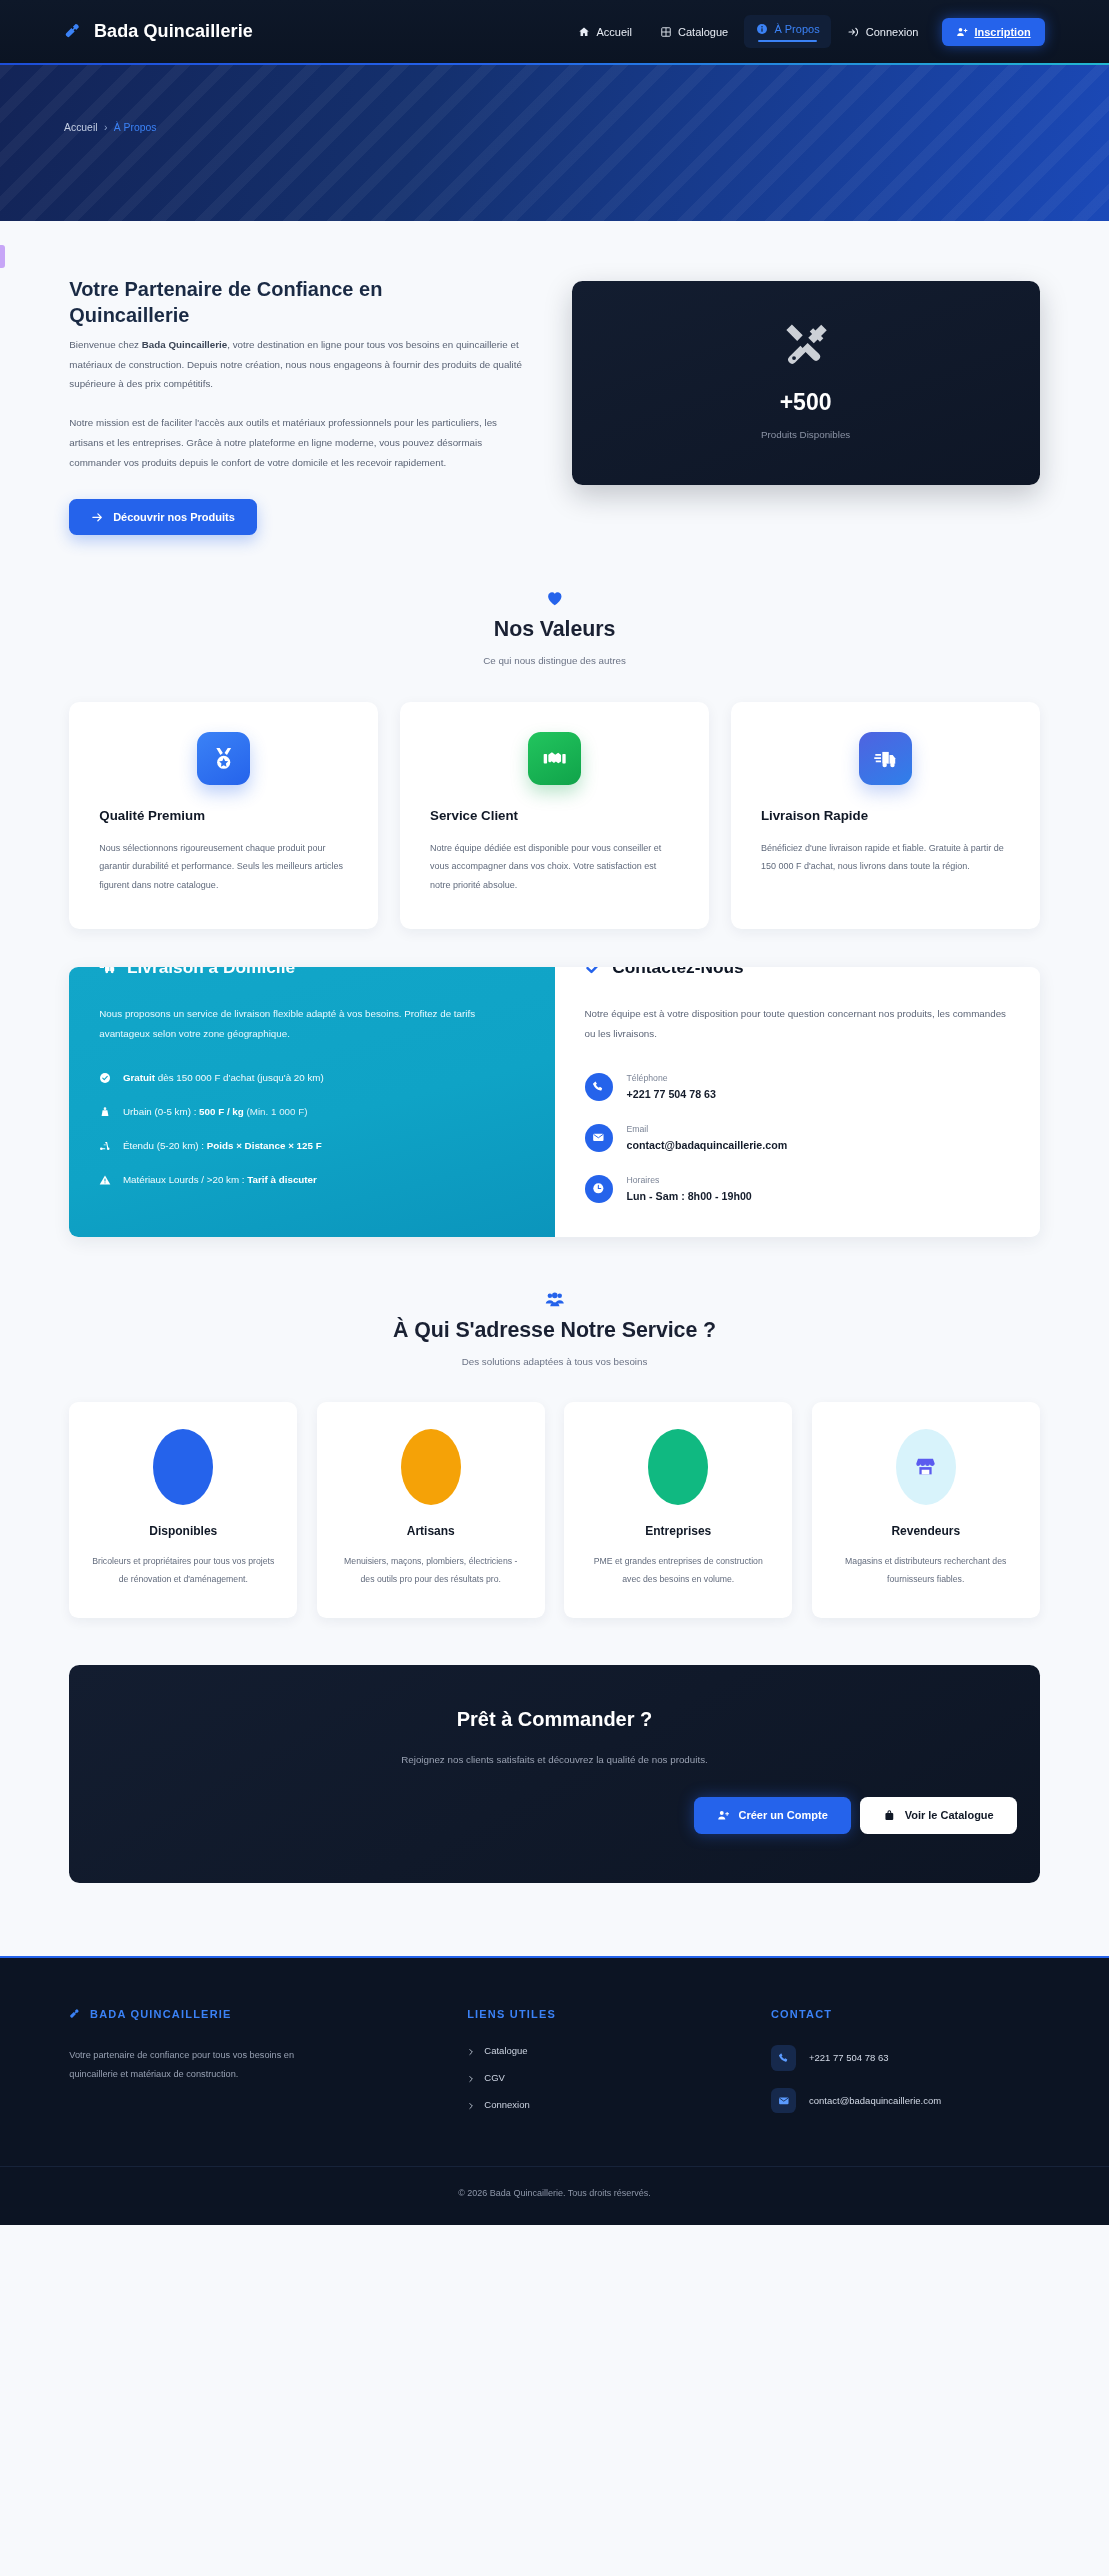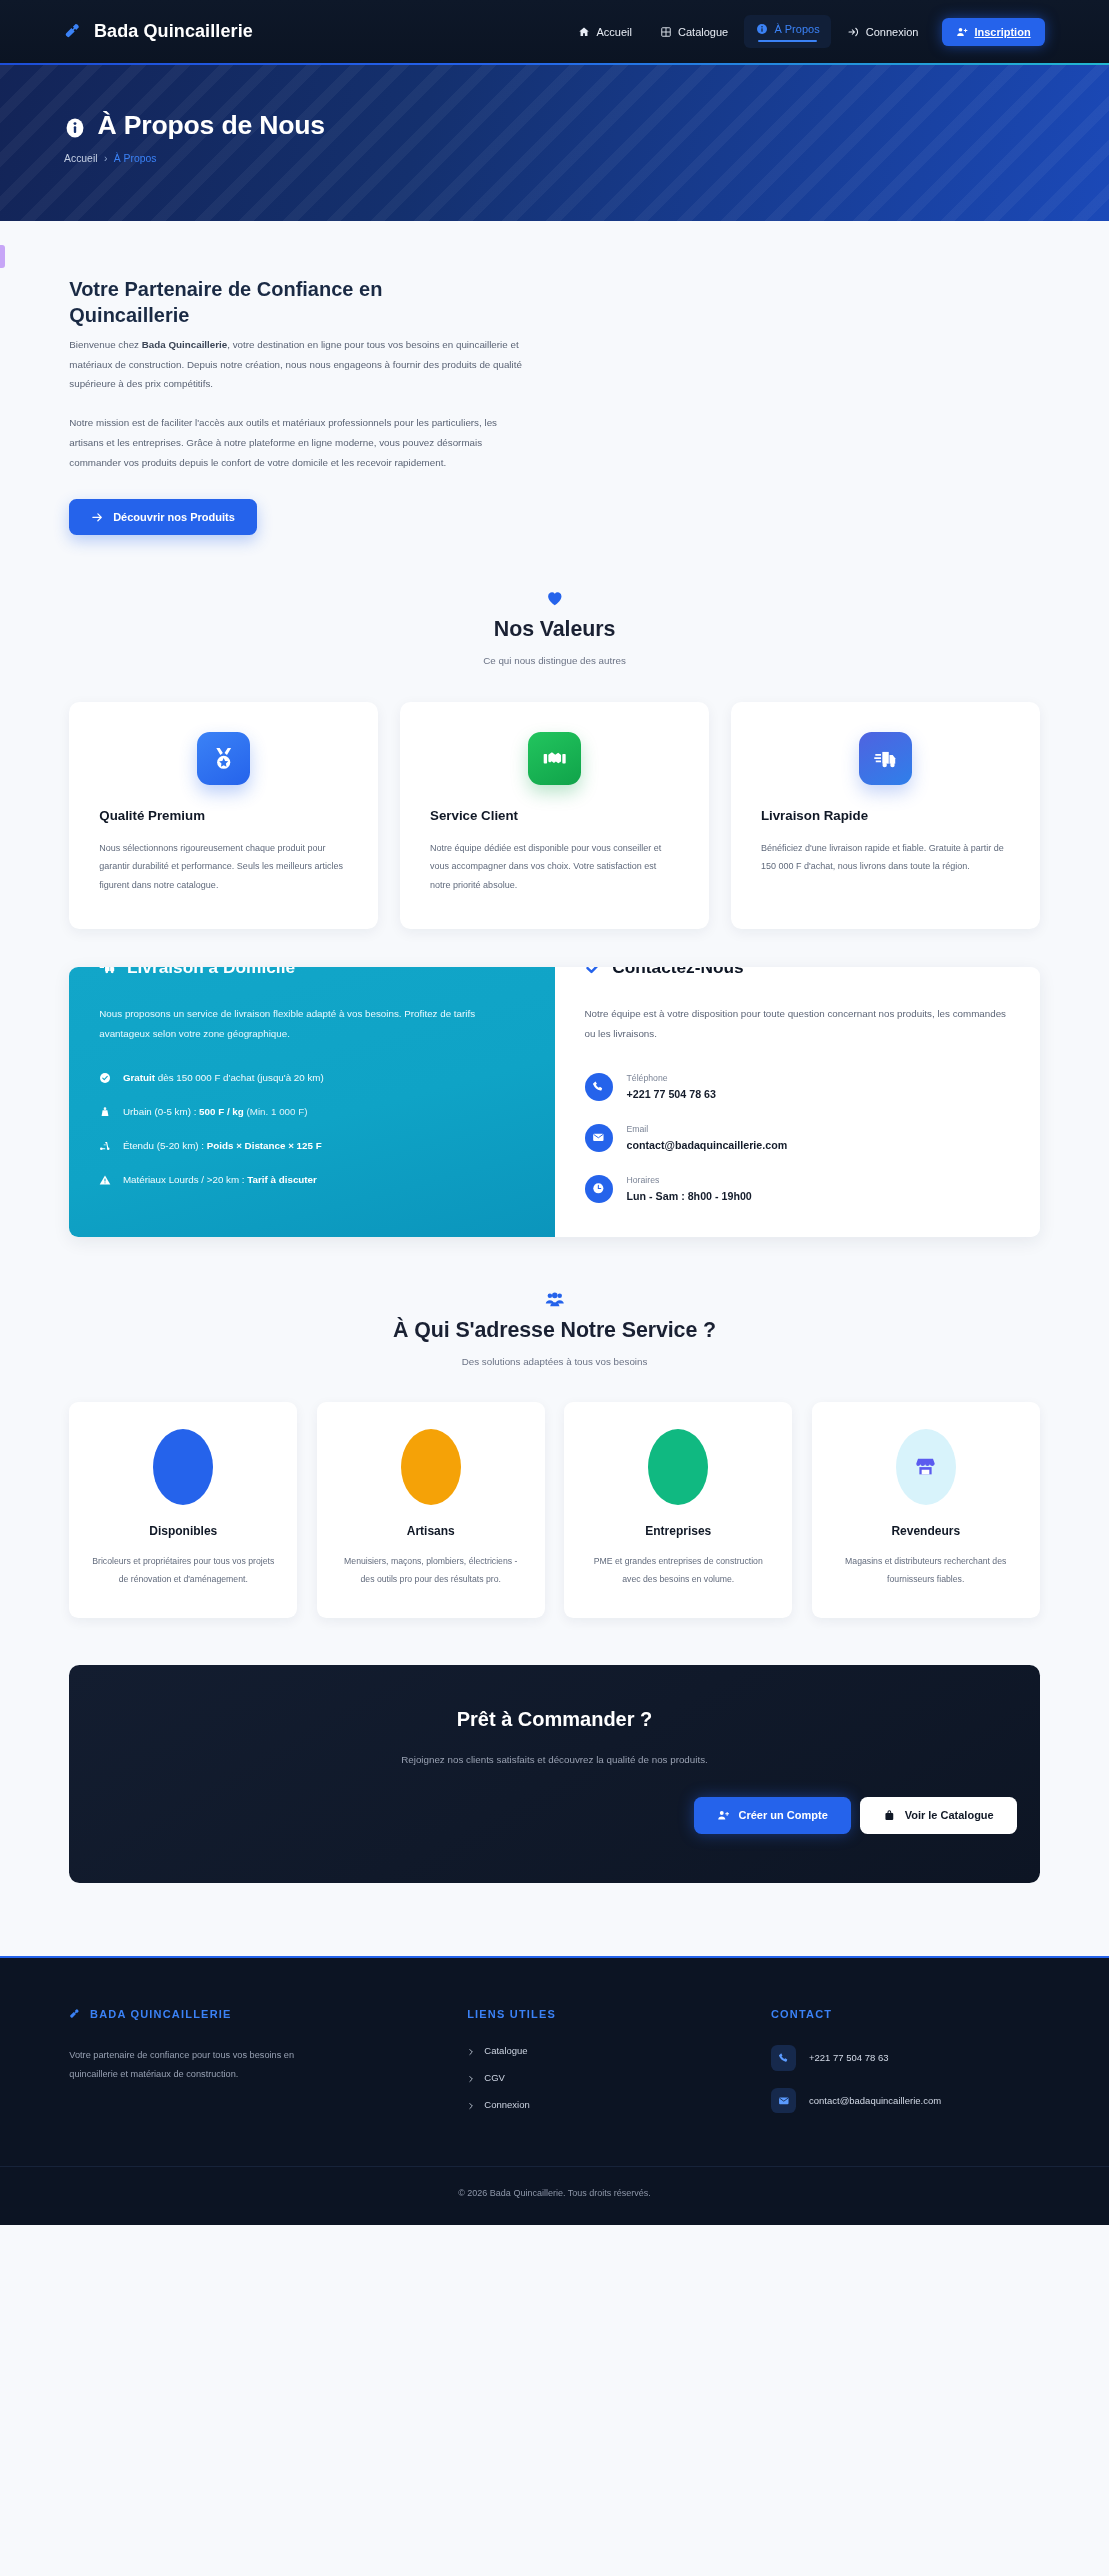--- a/index.html
+++ b/index.html
@@ -265,30 +265,20 @@
               <path d="M18.2 5.5h1.9v2.6h2.6V10h-2.6v2.6h-1.9V10h-2.6V8.1h2.6z"></path>
             </svg>
         </span>
         <span>Inscription</span>
       </a>
     </div>
   </div>
 
   <div class="hero">
     <div class="hero-inner">
-      <div class="hero-title">
-        <span class="ic">
-          <svg viewBox="0 0 24 24" fill="currentColor">
-              <ellipse cx="12" cy="12" rx="9.2" ry="10.4"></ellipse>
-              <circle cx="12" cy="7.2" r="1.6" fill="#15306d"></circle>
-              <rect x="10.7" y="10.2" width="2.6" height="7.2" rx="1.1" fill="#15306d"></rect>
-            </svg>
-        </span>
-        <span>À Propos de Nous</span>
-      </div>
       <div class="crumbs">
         <a href="#">Accueil</a>
         <span class="sep">›</span>
         <span class="cur">À Propos</span>
       </div>
     </div>
   </div>
   <div class="edge-tab"></div>
 
   <div class="container">
@@ -300,20 +290,32 @@
         </p>
         <p class="intro-p">Notre mission est de faciliter l'accès aux outils et matériaux professionnels pour les particuliers, les artisans et les entreprises. Grâce à notre plateforme en ligne moderne, vous pouvez désormais commander vos produits depuis le confort de votre domicile et les recevoir rapidement.</p>
         <button class="btn-primary">
           <span class="ic">
             <svg viewBox="0 0 24 24" fill="none" stroke="currentColor" stroke-width="2.4" stroke-linecap="round" stroke-linejoin="round">
                 <path d="M3.5 12h16M13 5.5l6.5 6.5L13 18.5"></path>
               </svg>
           </span>
           <span>Découvrir nos Produits</span>
         </button>
+      </div>
+      <div class="stat-card">
+        <span class="ic">
+          <svg viewBox="0 0 24 24" fill="currentColor">
+            <path d="M5.6 2.6 3 5.2l5.1 5.1 2.6-2.6zM13 11.3l-2.6 2.6 5.2 5.2a1.9 1.9 0 0 0 2.7-2.7z"></path>
+            <path d="M20.6 3.3 17.9 6l-1.1-1.1-1.6 1.6 1.1 1.1-1.8 1.8 2.6 2.6 1.8-1.8 1.1 1.1 1.6-1.6-1.1-1.1 2.7-2.7z" transform="translate(-1.2 -.6)"></path>
+            <path d="M9.6 12.6 4.4 17.8a1.9 1.9 0 0 0 2.7 2.7l5.2-5.2z"></path>
+            <circle cx="6.6" cy="18.4" r=".9" fill="#131d30"></circle>
+          </svg>
+        </span>
+        <div class="stat-num">+500</div>
+        <div class="stat-lbl">Produits Disponibles</div>
       </div>
     </div>
 
     <div class="section">
       <div class="sec-head">
         <div class="sec-title">
           <span class="ic">
             <svg viewBox="0 0 24 24" fill="#2563eb">
                 <path d="M12 21s-8.2-5.2-8.2-11A4.6 4.6 0 0 1 12 7a4.6 4.6 0 0 1 8.2 3c0 5.8-8.2 11-8.2 11z"></path>
               </svg>

